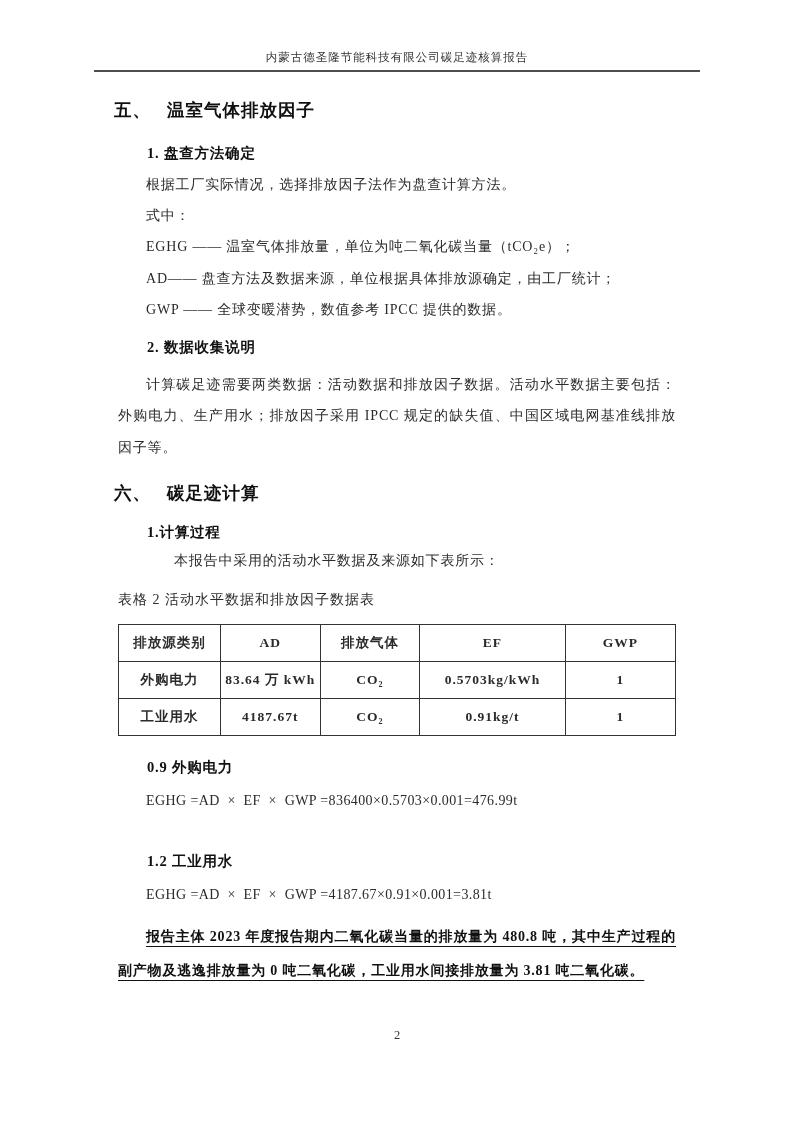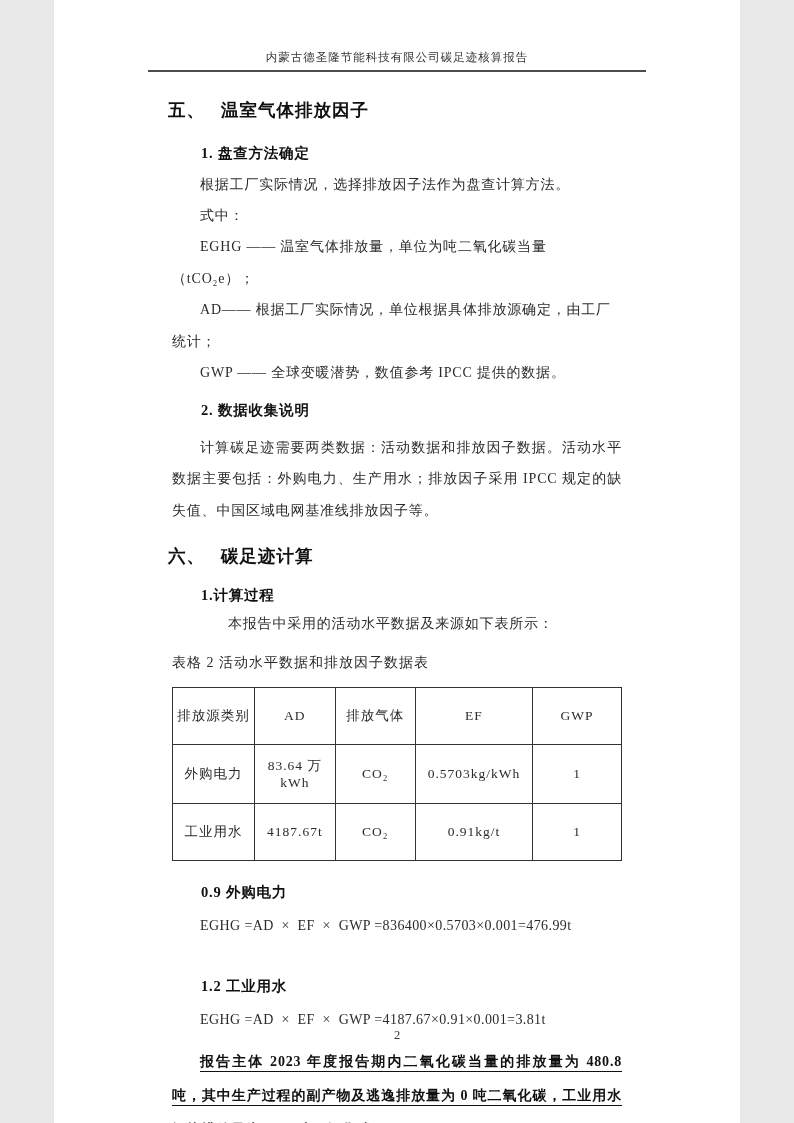--- a/index.html
+++ b/index.html
@@ -1,18 +1,18 @@
 <!DOCTYPE html>
 <html><head>
 <meta charset="utf-8">
 <style>
   html, body { margin: 0; padding: 0; background: #e8e8e8; }
   .page {
     position: relative;
-    width: 686px; height: 1123px;
+    width: 794px; height: 1123px;
     margin: 0 auto;
     background: #ffffff;
     font-family: "Liberation Serif", "DejaVu Serif", serif;
     color: #2b2b2b;
     overflow: hidden;
   }
   .doc-header {
     margin: 0 94px;
     padding-top: 50px;
     padding-bottom: 5px;
@@ -92,22 +92,22 @@
     border-collapse: collapse;
     table-layout: fixed;
     font-size: 13.5px;
     letter-spacing: 1px;
   }
   table.data-table th, table.data-table td {
     border: 1.4px solid #333;
     height: 32px;
     text-align: center;
     vertical-align: middle;
-    font-weight: normal;
-    padding: 12px 2px;
+    font-weight: bold;
+    padding: 2px 2px;
     overflow: hidden;
   }
   .conclusion {
     margin: 12px 0 0 0;
     line-height: 34px;
     font-weight: bold;
     color: #111;
     text-align: justify;
     text-indent: 2em;
     text-decoration: underline;
@@ -140,21 +140,21 @@
 
     <p class="h-sub">1. 盘查方法确定</p>
 
     <p class="body-line indent2 para-1">根据工厂实际情况，选择排放因子法作为盘查计算方法。</p>
 
 
     <p class="body-line indent2">式中：</p>
 
     <div class="terms">
       <p>EGHG —— 温室气体排放量，单位为吨二氧化碳当量（tCO₂e）；</p>
-      <p>AD—— 根据工厂实际情况，单位根据具体排放源确定，由工厂统计；</p>
+      <p>AD—— 盘查方法及数据来源，单位根据具体排放源确定，由工厂统计；</p>
       <p>GWP —— 全球变暖潜势，数值参考 IPCC 提供的数据。</p>
     </div>
 
     <p class="h-sub" style="margin-top:10px;">2. 数据收集说明</p>
 
     <p class="para-justify">计算碳足迹需要两类数据：活动数据和排放因子数据。活动水平数据主要包括：外购电力、生产用水；排放因子采用 IPCC 规定的缺失值、中国区域电网基准线排放因子等。</p>
 
     <div class="h-section" style="margin-top:18px;">
       <span class="sec-num">六、</span><span>碳足迹计算</span>
     </div>

